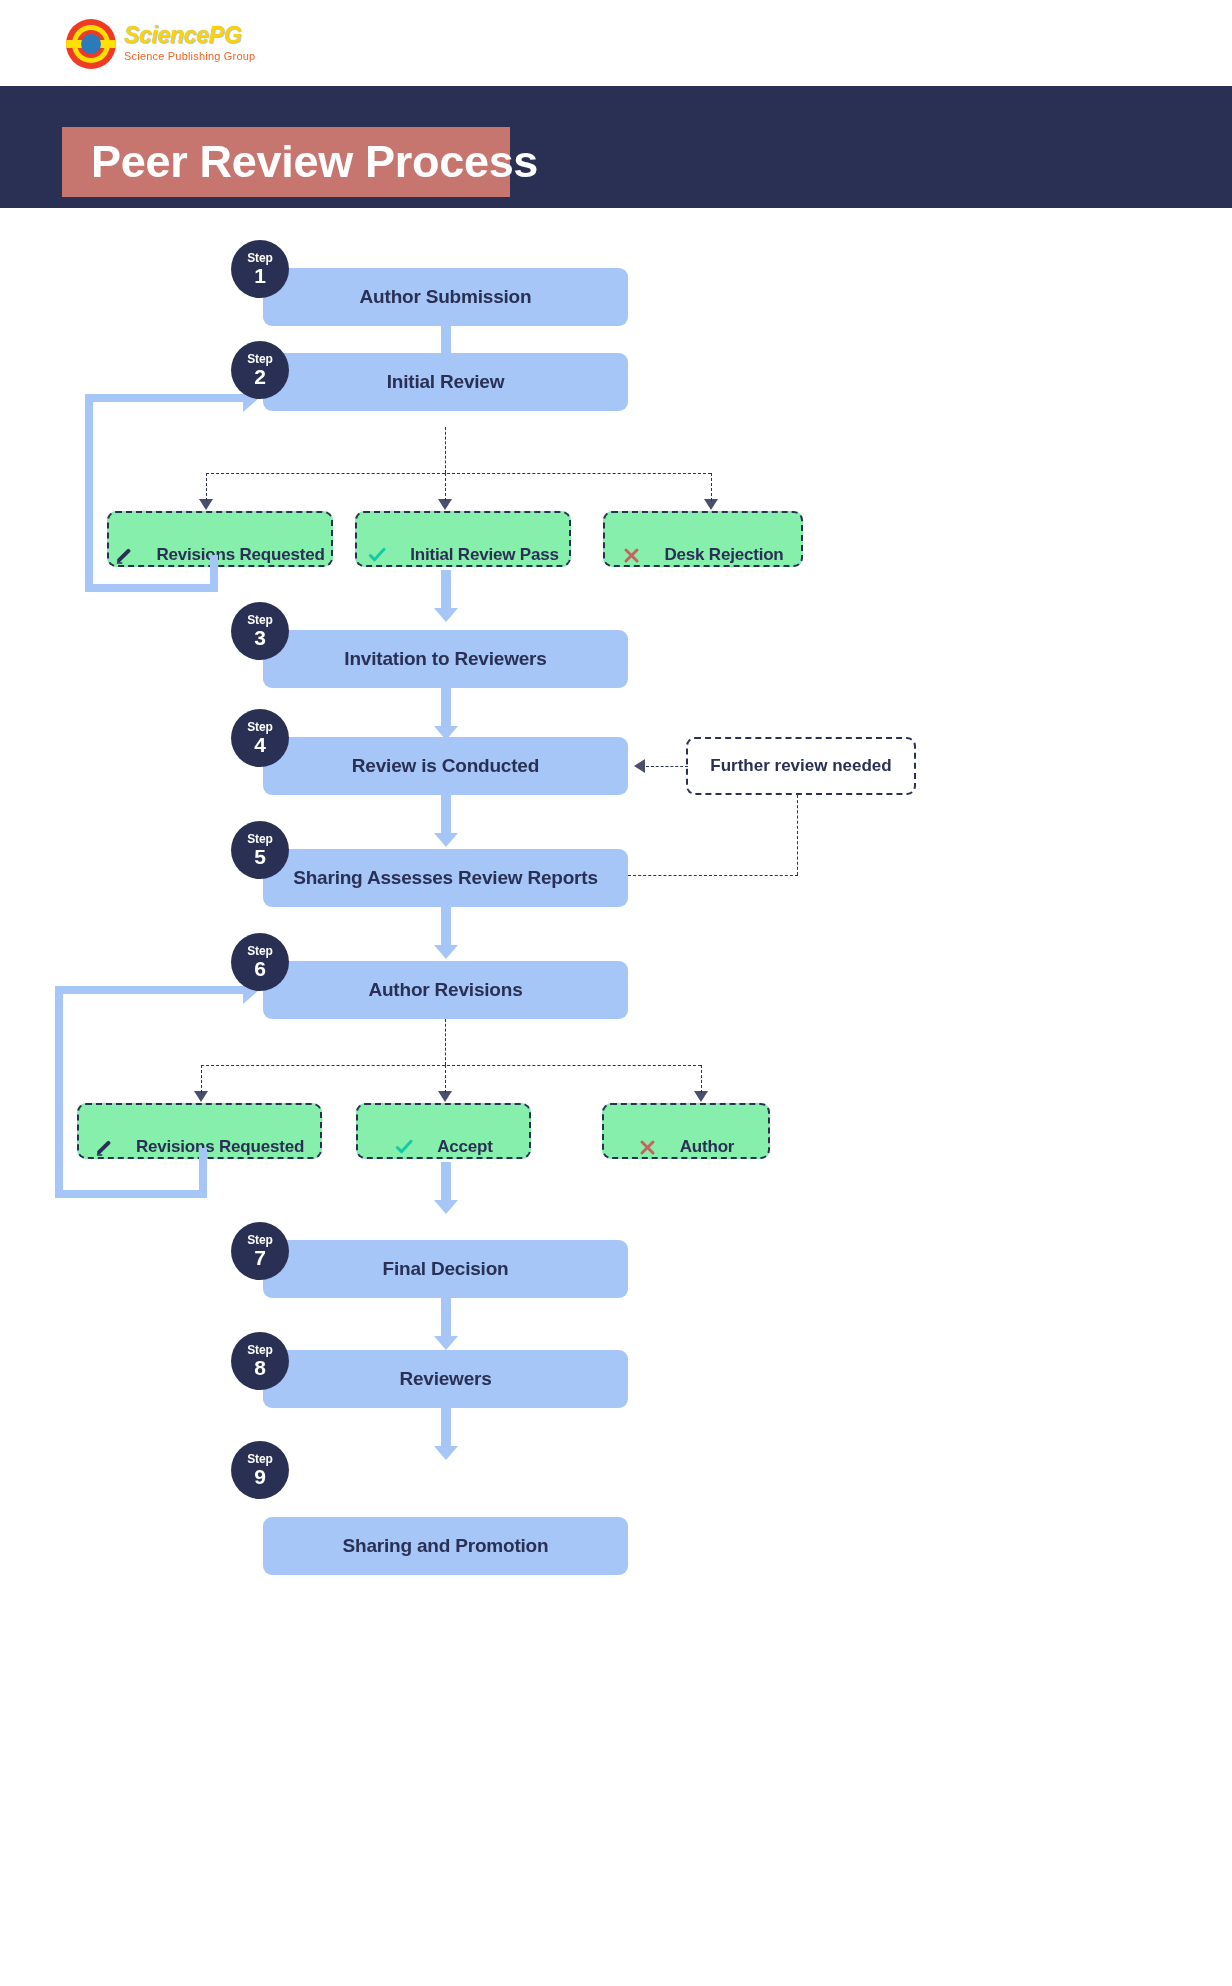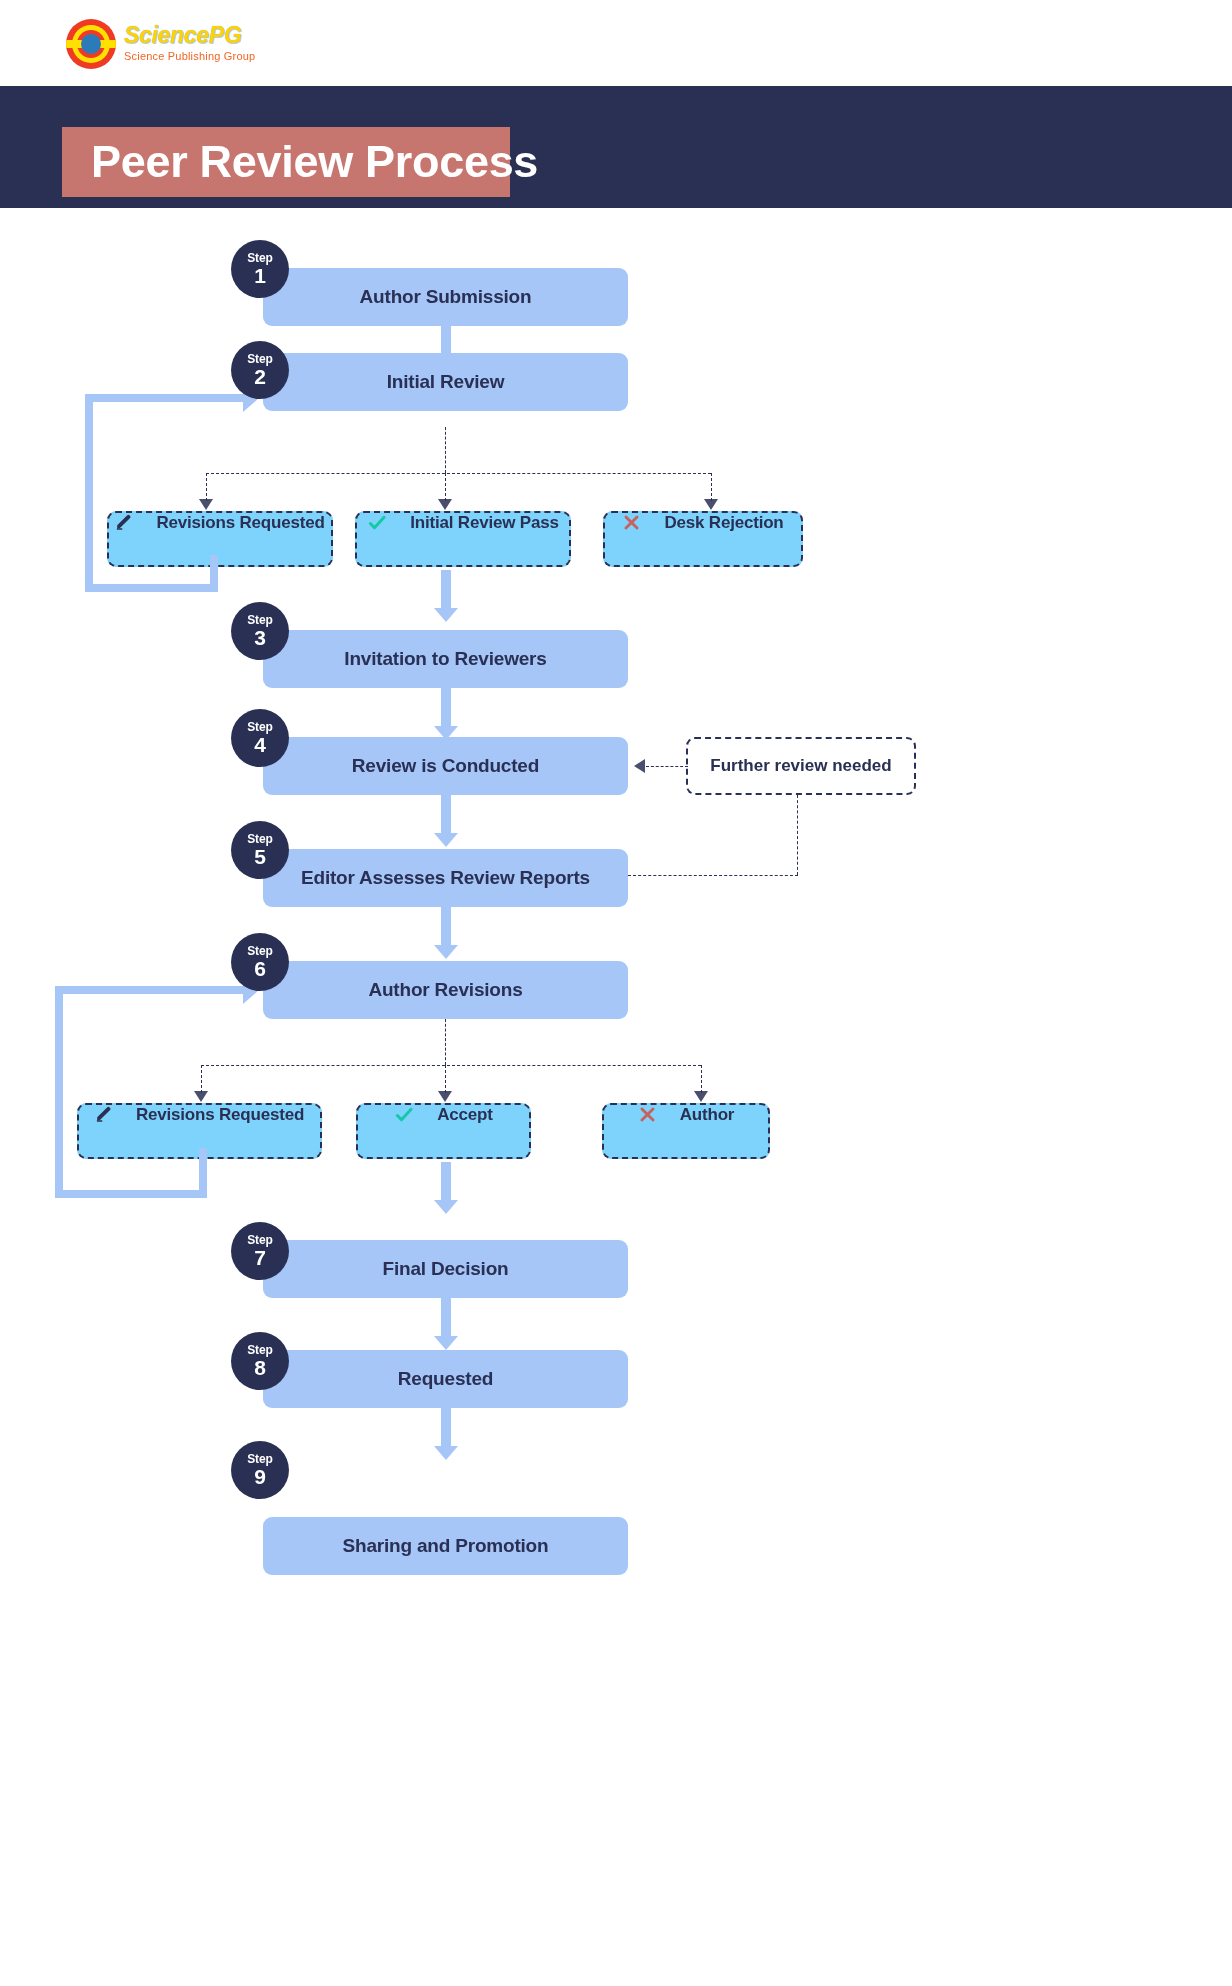--- a/index.html
+++ b/index.html
@@ -210,23 +210,23 @@
     border-right: 11px solid #2a3054;
     opacity: 0.85;
   }
 
   
   .obox {
     position: absolute;
     height: 56px;
     border: 2px dashed #2a3054;
     border-radius: 9px;
-    background: #7dd3fc;
+    background: #86efac;
     display: flex;
-    align-items: flex-start;
+    align-items: flex-end;
     justify-content: center;
     gap: 23px;
     padding: 0 16px;
   }
   .obox .olabel {
     color: #2a3054;
     font-size: 17px;
     font-weight: bold;
     letter-spacing: -0.2px;
     white-space: nowrap;
@@ -383,21 +383,21 @@
     <div class="dline-h" style="left:646px; top:558px; width:42px;"></div>
     <div class="dashed-head-left" style="left:634px; top:551px;"></div>
     <div class="dline-v" style="left:797px; top:587px; height:80px;"></div>
     <div class="dline-h" style="left:628px; top:667px; width:170px;"></div>
 
     <div class="badge" style="top:613px;">
       <span class="bstep">Step</span>
       <span class="bnum">5</span>
     </div>
     <div class="pbox" style="top:641px;">
-      <span class="plabel">Editor Assesses Review Reports</span>
+      <span class="plabel">Sharing Assesses Review Reports</span>
     </div>
     <div class="arrow-down" style="top:699px; height:38px;"></div>
     <div class="arrow-head" style="top:737px;"></div>
 
     <div class="badge" style="top:725px;">
       <span class="bstep">Step</span>
       <span class="bnum">6</span>
     </div>
     <div class="pbox" style="top:753px;">
       <span class="plabel">Author Revisions</span>
@@ -457,21 +457,21 @@
       <span class="plabel">Final Decision</span>
     </div>
     <div class="arrow-down" style="top:1090px; height:38px;"></div>
     <div class="arrow-head" style="top:1128px;"></div>
 
     <div class="badge" style="top:1124px;">
       <span class="bstep">Step</span>
       <span class="bnum">8</span>
     </div>
     <div class="pbox" style="top:1142px;">
-      <span class="plabel">Requested</span>
+      <span class="plabel">Reviewers</span>
     </div>
     <div class="arrow-down" style="top:1200px; height:38px;"></div>
     <div class="arrow-head" style="top:1238px;"></div>
 
     <div class="badge" style="top:1233px;">
       <span class="bstep">Step</span>
       <span class="bnum">9</span>
     </div>
     <div class="pbox" style="top:1309px;">
       <span class="plabel">Sharing and Promotion</span>

